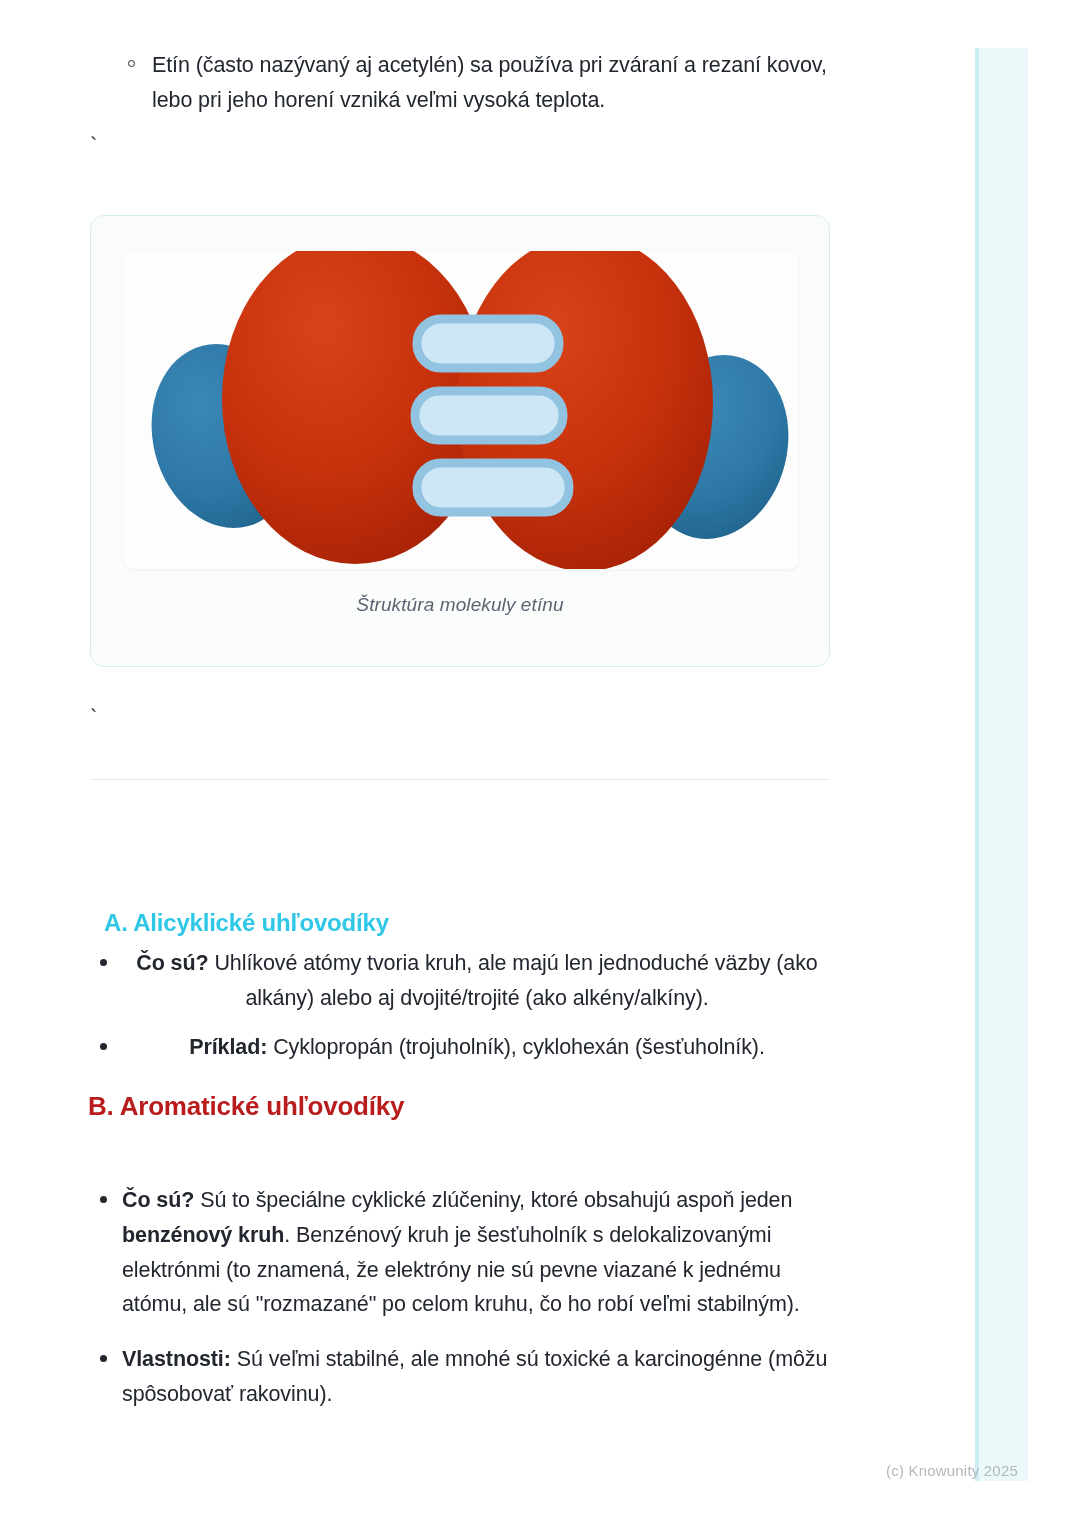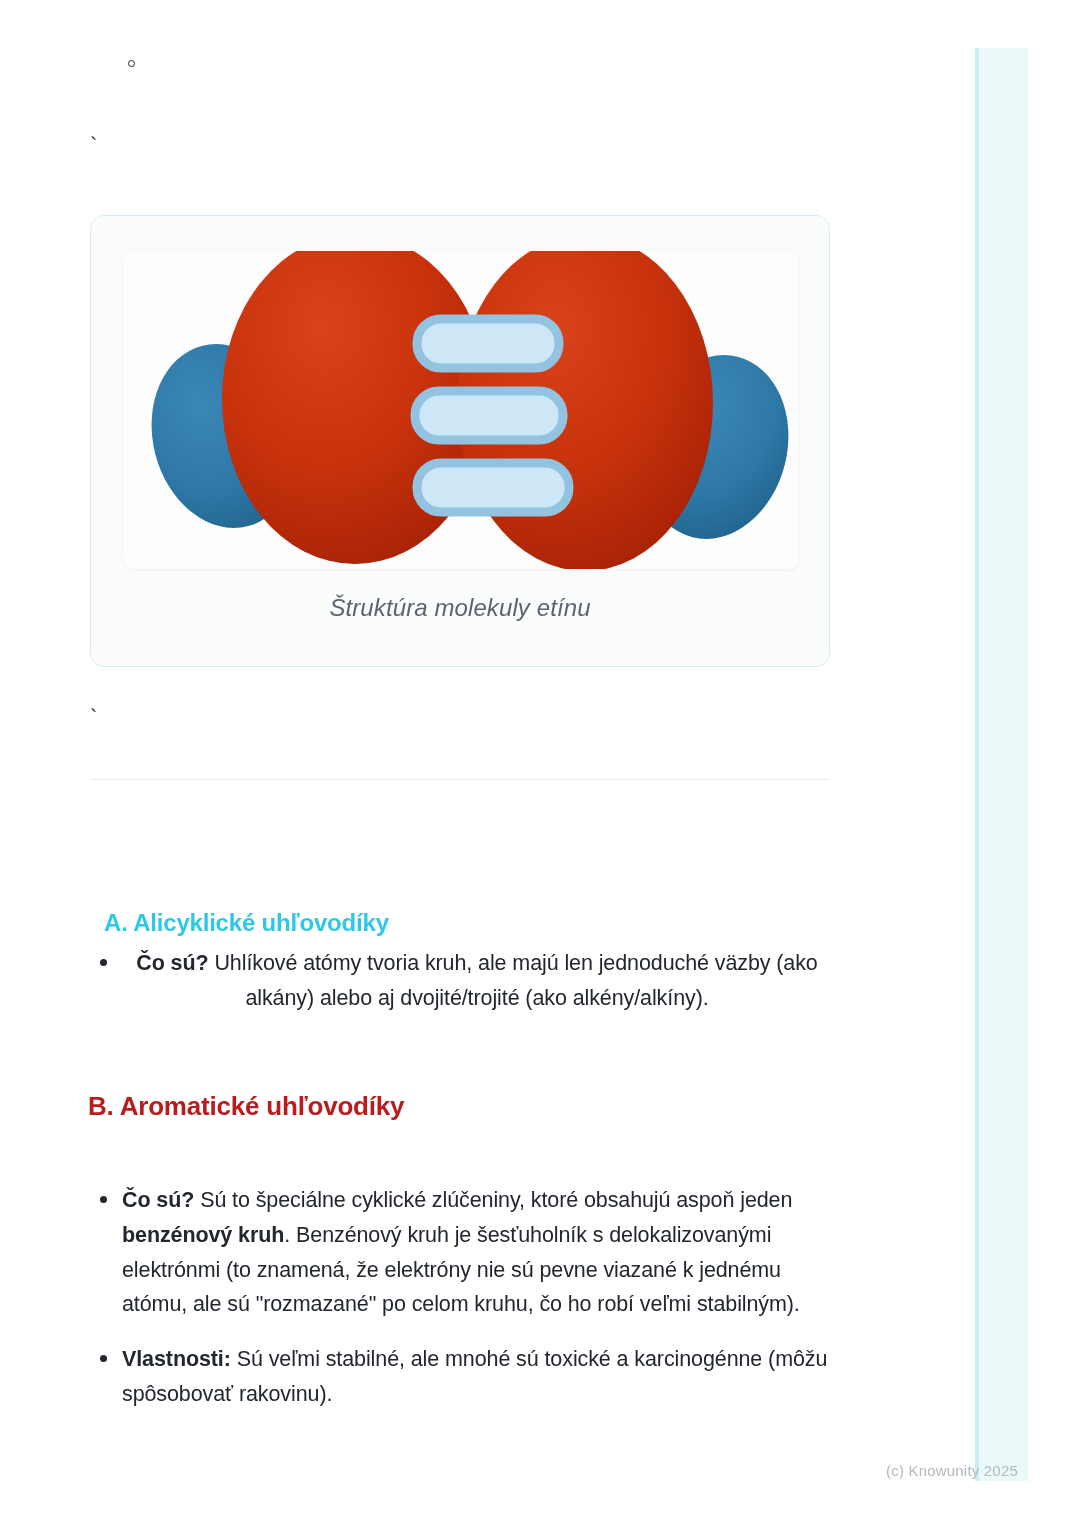--- a/index.html
+++ b/index.html
@@ -90,21 +90,21 @@
     overflow: hidden;
   }
   .figure-inner svg { display: block; }
   .figure-caption {
     position: absolute;
     left: 0;
     right: 0;
     top: 378px;
     text-align: center;
     font-style: italic;
-    font-size: 24px;
+    font-size: 19px;
     color: #5b6470;
     letter-spacing: 0.1px;
   }
 
   
   .divider {
     position: absolute;
     left: 90px;
     top: 779px;
     width: 740px;
@@ -183,20 +183,21 @@
 </style>
 </head>
 <body>
 
 <div class="page">
 
   <div class="side-band"></div>
 
   <div class="top-item body-text">
     <span class="marker-circle"></span>
+    <span>Etín (často nazývaný aj acetylén) sa používa pri zváraní a rezaní kovov, lebo pri jeho horení vzniká veľmi vysoká teplota.</span>
   </div>
 
   <div class="backtick bt1">`</div>
 
   <div class="figure-card">
     <div class="figure-inner">
       <svg width="676" height="318" viewBox="0 0 676 318">
         <defs>
           <radialGradient id="redGrad" cx="38%" cy="28%" r="78%">
             <stop offset="0%" stop-color="#d8431a"></stop>
@@ -232,20 +233,24 @@
 
   <div class="divider"></div>
 
   <h2 class="h-a">A. Alicyklické uhľovodíky</h2>
 
   <div class="bullet-block grp-a">
     <div class="bullet body-text">
       <span class="dot"></span>
       <span class="txt"><b>Čo sú?</b><span> Uhlíkové atómy tvoria kruh, ale majú len jednoduché väzby (ako alkány) alebo aj dvojité/trojité (ako alkény/alkíny).</span></span>
     </div>
+    <div class="bullet body-text" style="margin-top:12px;">
+      <span class="dot"></span>
+      <span class="txt"><b>Príklad:</b><span> Cyklopropán (trojuholník), cyklohexán (šesťuholník).</span></span>
+    </div>
   </div>
 
   <h2 class="h-b">B. Aromatické uhľovodíky</h2>
 
   <div class="bullet-block grp-b">
     <div class="bullet body-text">
       <span class="dot"></span>
       <span class="txt"><b>Čo sú?</b><span> Sú to špeciálne cyklické zlúčeniny, ktoré obsahujú aspoň jeden </span><b>benzénový kruh</b><span>. Benzénový kruh je šesťuholník s delokalizovanými elektrónmi (to znamená, že elektróny nie sú pevne viazané k jednému atómu, ale sú "rozmazané" po celom kruhu, čo ho robí veľmi stabilným).</span></span>
     </div>
 

